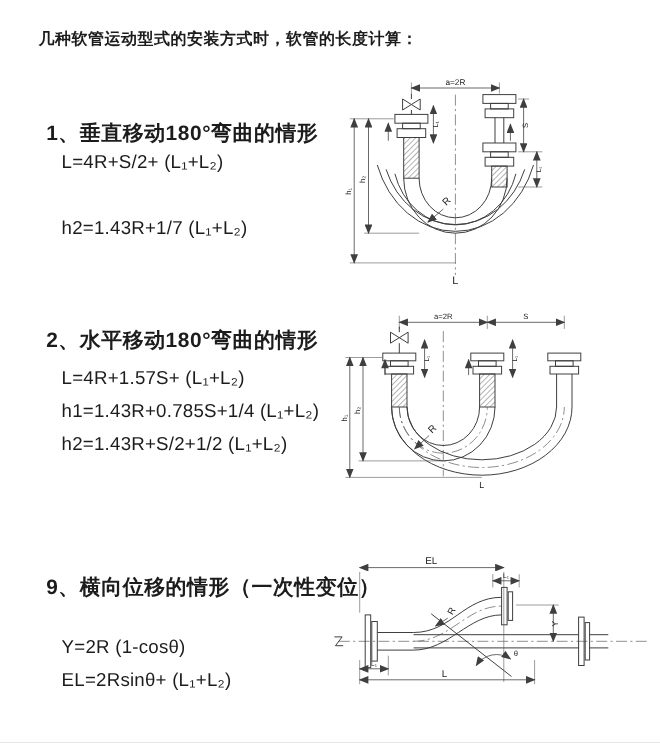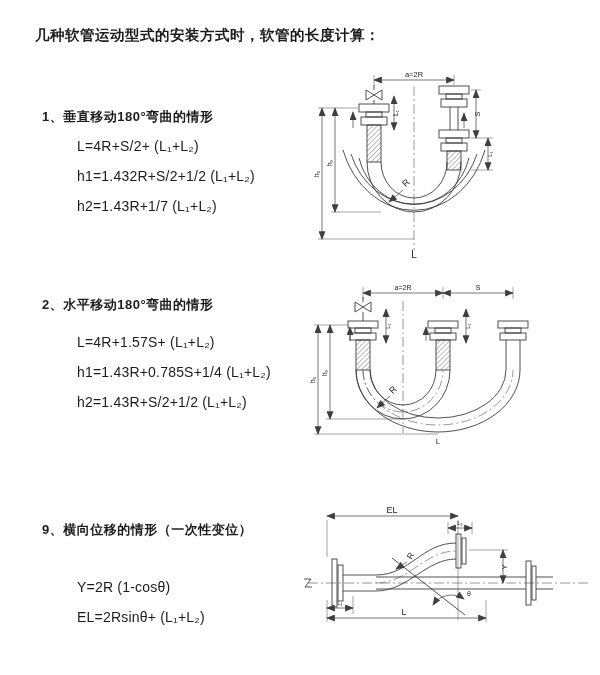--- a/index.html
+++ b/index.html
@@ -5,40 +5,39 @@
   html,body { margin:0; padding:0; background:#fff; }
   .page {
     position:relative; width:600px; height:675px; background:#ffffff;
     font-family:"Liberation Sans","DejaVu Sans",sans-serif; color:#1c1c1c;
     overflow:hidden; border-bottom:2px solid #cfcfcf;
   }
   .title {
     position:absolute; left:35px; top:26px; font-size:14.5px; font-weight:600;
     letter-spacing:0.5px; margin:0; white-space:nowrap;
   }
-  .heading { position:absolute; left:42px; font-size:13px; font-weight:600; letter-spacing:0.5px; white-space:nowrap; }
-  .formula { position:absolute; left:77px; font-size:14px; font-weight:500; letter-spacing:0.2px; white-space:nowrap; }
+  .heading { position:absolute; left:42px; font-size:19px; font-weight:600; letter-spacing:0.5px; white-space:nowrap; }
+  .formula { position:absolute; left:56px; font-size:17px; font-weight:500; letter-spacing:0.2px; white-space:nowrap; }
   svg.diag { position:absolute; overflow:visible; }
   svg text { fill:#1c1c1c; font-family:"Liberation Sans","DejaVu Sans",sans-serif; }
   .ln   { fill:none; stroke:#3d3d3d; stroke-width:0.9; }
   .dim  { fill:none; stroke:#4a4a4a; stroke-width:0.75; }
   .ext  { fill:none; stroke:#5a5a5a; stroke-width:0.55; }
   .cl   { fill:none; stroke:#606060; stroke-width:0.65; stroke-dasharray:10 3 2 3; }
   .hose { fill:url(#hatch); stroke:#3d3d3d; stroke-width:0.9; }
 </style>
 </head>
 <body>
 
 <div class="page">
 
   <h1 class="title">几种软管运动型式的安装方式时，软管的长度计算：</h1>
 
   <div class="heading" style="top:108px">1、垂直移动180°弯曲的情形</div>
   <div class="formula" style="top:138px">L=4R+S/2+ (L₁+L₂)</div>
-  <div class="formula" style="top:168px">h1=1.432R+S/2+1/2 (L₁+L₂)</div>
   <div class="formula" style="top:198px">h2=1.43R+1/7 (L₁+L₂)</div>
 
   <div class="heading" style="top:296px">2、水平移动180°弯曲的情形</div>
   <div class="formula" style="top:334px">L=4R+1.57S+ (L₁+L₂)</div>
   <div class="formula" style="top:364px">h1=1.43R+0.785S+1/4 (L₁+L₂)</div>
   <div class="formula" style="top:394px">h2=1.43R+S/2+1/2 (L₁+L₂)</div>
 
   <div class="heading" style="top:521px">9、横向位移的情形（一次性变位）</div>
   <div class="formula" style="top:579px">Y=2R (1-cosθ)</div>
   <div class="formula" style="top:609px">EL=2Rsinθ+ (L₁+L₂)</div>

